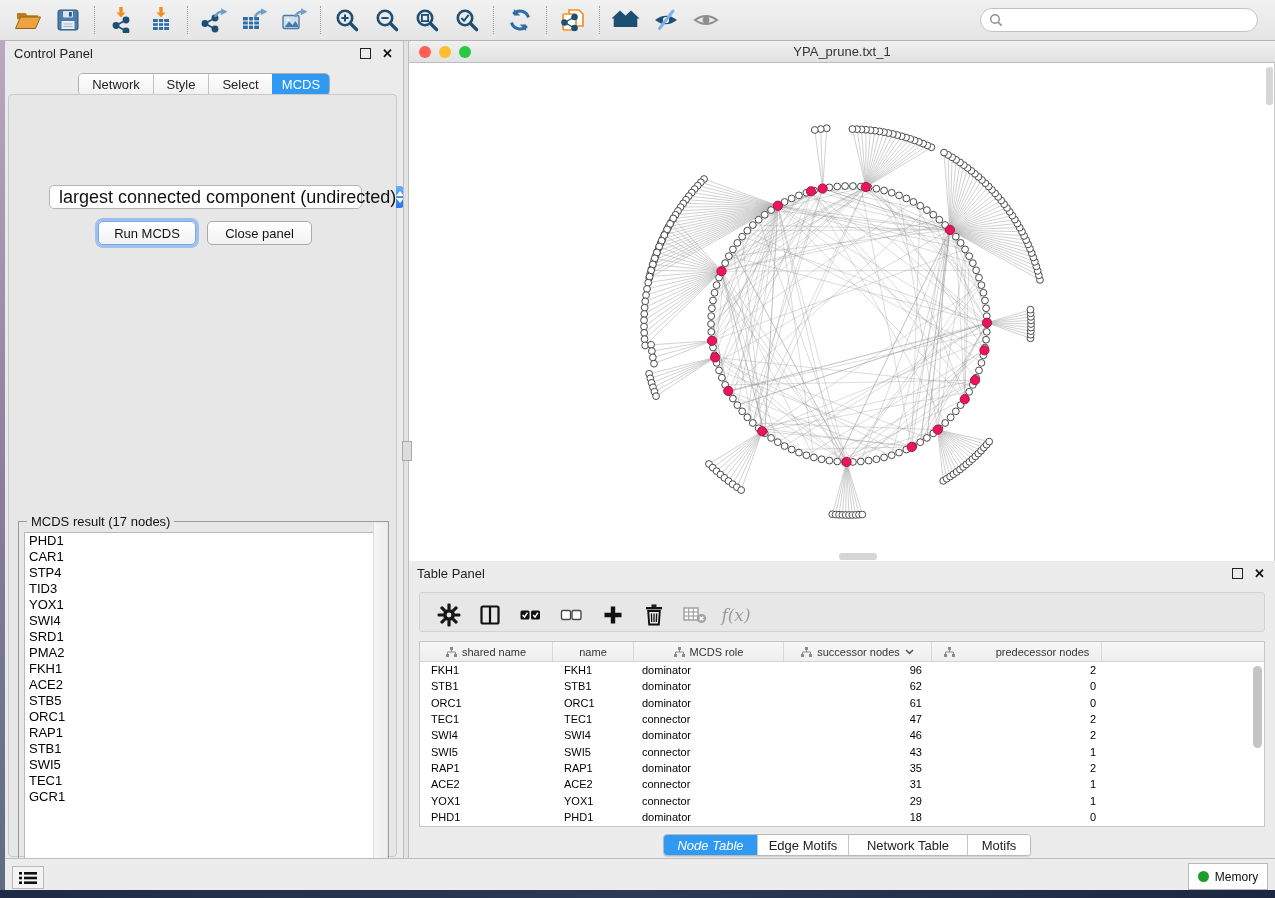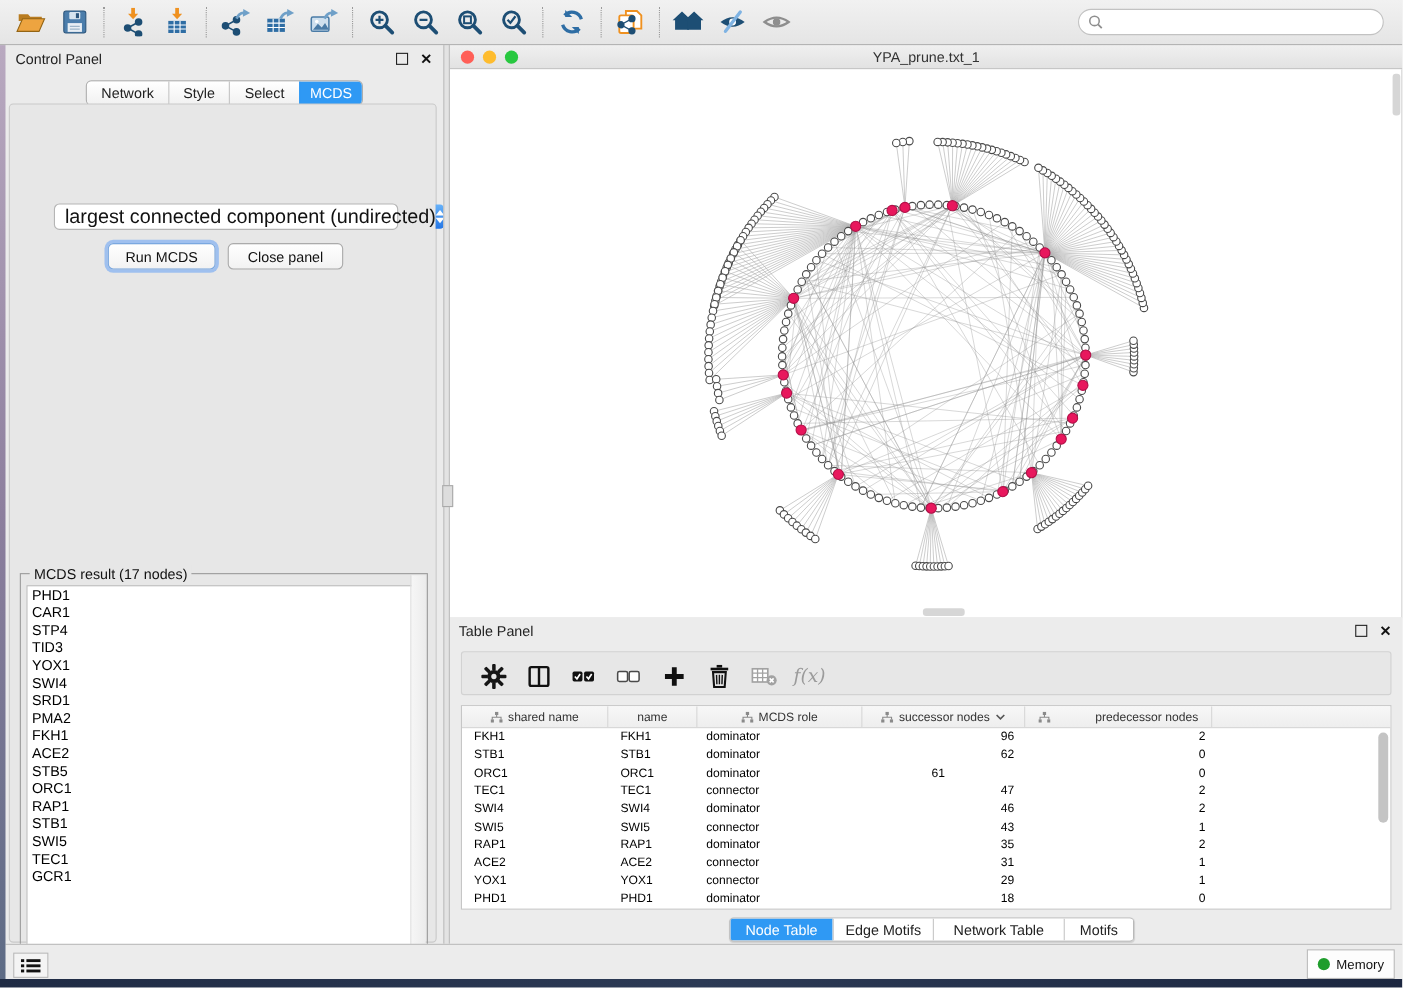--- a/index.html
+++ b/index.html
@@ -1132,21 +1132,21 @@
             <div class="td" style="width: 133px; text-align: left; padding: 0px 0px 0px 11px;">STB1</div>
             <div class="td" style="width: 81px; text-align: left; padding: 0px 0px 0px 11px;">STB1</div>
             <div class="td" style="width: 150px; text-align: left; padding: 0px 0px 0px 8px;">dominator</div>
             <div class="td" style="width: 148px; text-align: right; padding: 0px 10px 0px 0px;">62</div>
             <div class="td" style="width: 170px; text-align: right; padding: 0px 6px 0px 0px;">0</div>
           </div>
           <div class="trow">
             <div class="td" style="width: 133px; text-align: left; padding: 0px 0px 0px 11px;">ORC1</div>
             <div class="td" style="width: 81px; text-align: left; padding: 0px 0px 0px 11px;">ORC1</div>
             <div class="td" style="width: 150px; text-align: left; padding: 0px 0px 0px 8px;">dominator</div>
-            <div class="td" style="width: 148px; text-align: center; padding: 0px 10px 0px 0px;">61</div>
+            <div class="td" style="width: 148px; text-align: right; padding: 0px 10px 0px 0px;">61</div>
             <div class="td" style="width: 170px; text-align: right; padding: 0px 6px 0px 0px;">0</div>
           </div>
           <div class="trow">
             <div class="td" style="width: 133px; text-align: left; padding: 0px 0px 0px 11px;">TEC1</div>
             <div class="td" style="width: 81px; text-align: left; padding: 0px 0px 0px 11px;">TEC1</div>
             <div class="td" style="width: 150px; text-align: left; padding: 0px 0px 0px 8px;">connector</div>
             <div class="td" style="width: 148px; text-align: right; padding: 0px 10px 0px 0px;">47</div>
             <div class="td" style="width: 170px; text-align: right; padding: 0px 6px 0px 0px;">2</div>
           </div>
           <div class="trow">
@@ -1188,21 +1188,21 @@
             <div class="td" style="width: 133px; text-align: left; padding: 0px 0px 0px 11px;">PHD1</div>
             <div class="td" style="width: 81px; text-align: left; padding: 0px 0px 0px 11px;">PHD1</div>
             <div class="td" style="width: 150px; text-align: left; padding: 0px 0px 0px 8px;">dominator</div>
             <div class="td" style="width: 148px; text-align: right; padding: 0px 10px 0px 0px;">18</div>
             <div class="td" style="width: 170px; text-align: right; padding: 0px 6px 0px 0px;">0</div>
           </div>
         </div>
       <div class="tscroll"></div>
     </div>
     <div class="btabs" id="btabs">
-        <div class="btab active" style="width: 93px;">Node Table</div>
+        <div class="btab active" style="width: 93px; font-style: italic;">Node Table</div>
         <div class="btab" style="width: 90px;">Edge Motifs</div>
         <div class="btab" style="width: 118px;">Network Table</div>
         <div class="btab" style="width: 62px;">Motifs</div>
       </div>
   </div>
 
   <div class="statusbar">
     <div class="listbtn">
       <svg width="18" height="14" viewBox="0 0 18 14">
           <g fill="#111">

